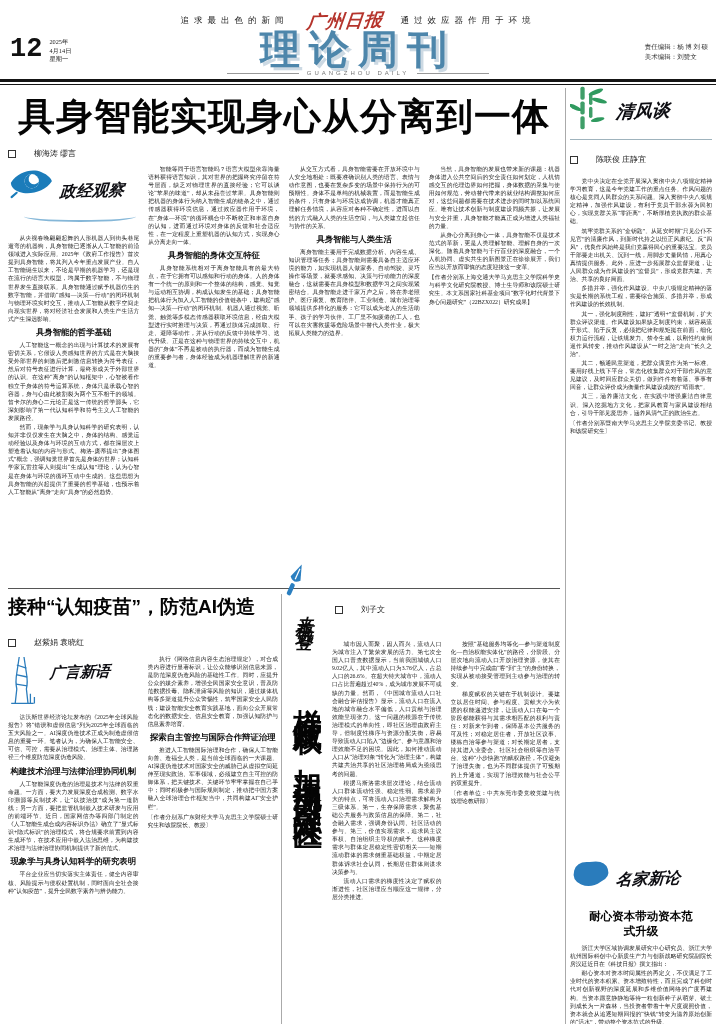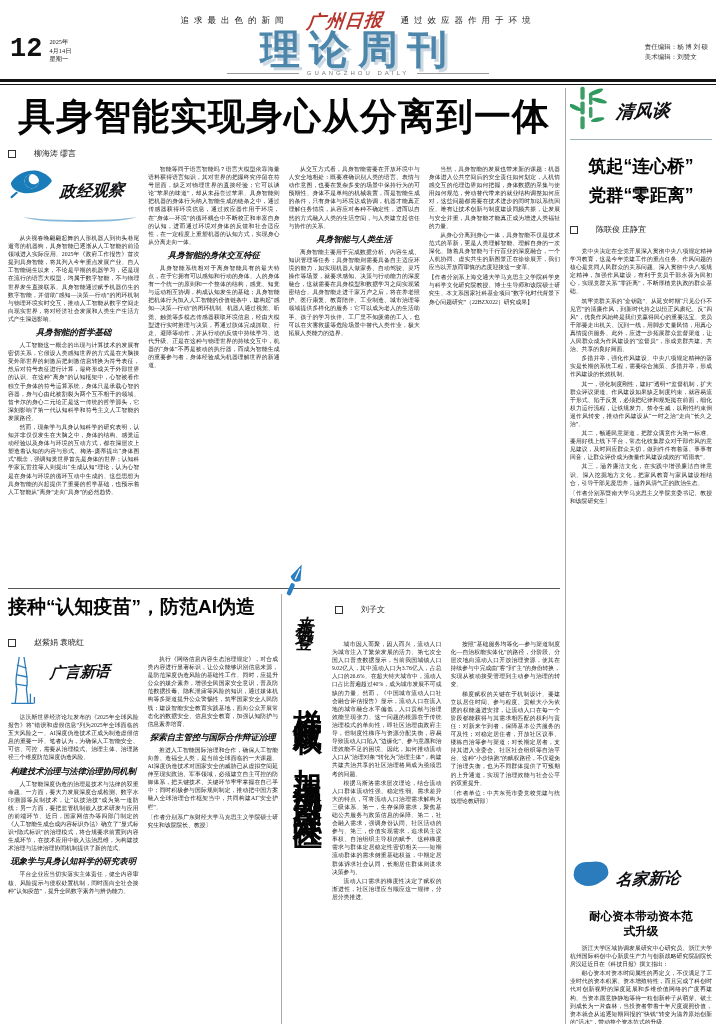--- a/index.html
+++ b/index.html
@@ -16,21 +16,21 @@
         color:#4d86ab;letter-spacing:9px;text-shadow:3px 3px 0 #ccd9e3;}
   .enrow{position:absolute;top:70px;left:0;right:0;display:flex;justify-content:center;align-items:center;gap:8px;}
   .enrow .ln{width:72px;height:1px;background:#999;}
   .entext{font-size:6px;letter-spacing:3px;color:#777;font-family:"Liberation Sans",sans-serif;}
   .editors{position:absolute;right:8px;top:42px;font-size:6.5px;line-height:9.5px;color:#333;}
   .rule-a{position:absolute;left:0;right:0;top:79px;height:3px;background:#151515;}
   .rule-b{position:absolute;left:0;right:0;top:84px;height:1px;background:#151515;}
   
   .blk-p{font-size:5.8px;line-height:8.1px;text-align:justify;text-indent:11.6px;margin:0 0 1px;color:#222;}
   .blk-h{font-size:8.4px;font-weight:bold;text-align:center;margin:4px 0 3px;color:#111;
-         font-family:"Liberation Sans",sans-serif;font-style:italic;}
+         font-family:"Liberation Sans",sans-serif;}
   .blk-n{font-size:5.8px;line-height:8.1px;text-align:justify;margin:2px 0 0;color:#222;}
   .cols{display:flex;gap:9px;}
   .col{flex:1;overflow:hidden;}
   .byline{display:flex;align-items:center;gap:18px;font-size:8px;color:#222;}
   .sq{display:inline-block;width:6px;height:6px;border:1px solid #333;background:#fff;}
   .callig{font-family:"DejaVu Serif",serif;font-weight:900;font-style:italic;transform:skewX(-6deg) rotate(-2deg);color:#0d0d12;}
   
   .main-headline{position:absolute;left:8px;top:92px;width:552px;text-align:center;
         font-size:37px;font-weight:900;letter-spacing:1px;color:#050505;}
   .main-byline{position:absolute;left:8px;top:148px;width:552px;}
@@ -244,24 +244,20 @@
         </g>
         <g fill="#2f9a5f">
           <ellipse cx="30" cy="8" rx="9" ry="2.6" transform="rotate(-22 30 8)"></ellipse>
           <ellipse cx="34" cy="18" rx="9" ry="2.6" transform="rotate(14 34 18)"></ellipse>
           <ellipse cx="6" cy="26" rx="8" ry="2.4" transform="rotate(26 6 26)"></ellipse>
           <ellipse cx="32" cy="40" rx="8" ry="2.4" transform="rotate(-12 32 40)"></ellipse>
         </g>
       </svg>
       <span class="callig">清风谈</span>
     </div>
-    <div class="qf-headline">
-      <div>筑起“连心桥”</div>
-      <div>党群“零距离”</div>
-    </div>
     <div class="qf-byline byline">
       <span class="sq"></span>
       <span>陈联俊 庄静宜</span>
     </div>
     <div class="qf-body">
       <div>
           <div class="blk-p">党中央决定在全党开展深入贯彻中央八项规定精神学习教育，这是今年党建工作的重点任务。作风问题的核心是党同人民群众的关系问题。深入贯彻中央八项规定精神，加强作风建设，有利于党员干部永葆为民初心，实现党群关系“零距离”，不断厚植党执政的群众基础。</div>
           <div class="blk-p">筑牢党群关系的“金钥匙”。从延安时期“只见公仆不见官”的清廉作风，到新时代持之以恒正风肃纪、反“四风”，优良作风始终是我们党赢得民心的重要法宝。党员干部要走出机关、沉到一线，用脚步丈量民情，用真心真情提供服务。此外，应进一步拓展群众监督渠道，让人民群众成为作风建设的“监督员”，形成党群共建、共治、共享的良好局面。</div>
           <div class="blk-p">多措并举，强化作风建设。中央八项规定精神的落实是长期的系统工程，需要综合施策、多措并举，形成作风建设的长效机制。</div>
           <div class="blk-p">其一，强化制度刚性，建好“透明+”监督机制，扩大群众评议渠道。作风建设如果缺乏制度约束，就容易流于形式、陷于反复，必须把纪律和规矩挺在前面，细化权力运行流程，让铁规发力、禁令生威，以刚性约束倒逼作风转变，推动作风建设从“一时之治”走向“长久之治”。</div>

